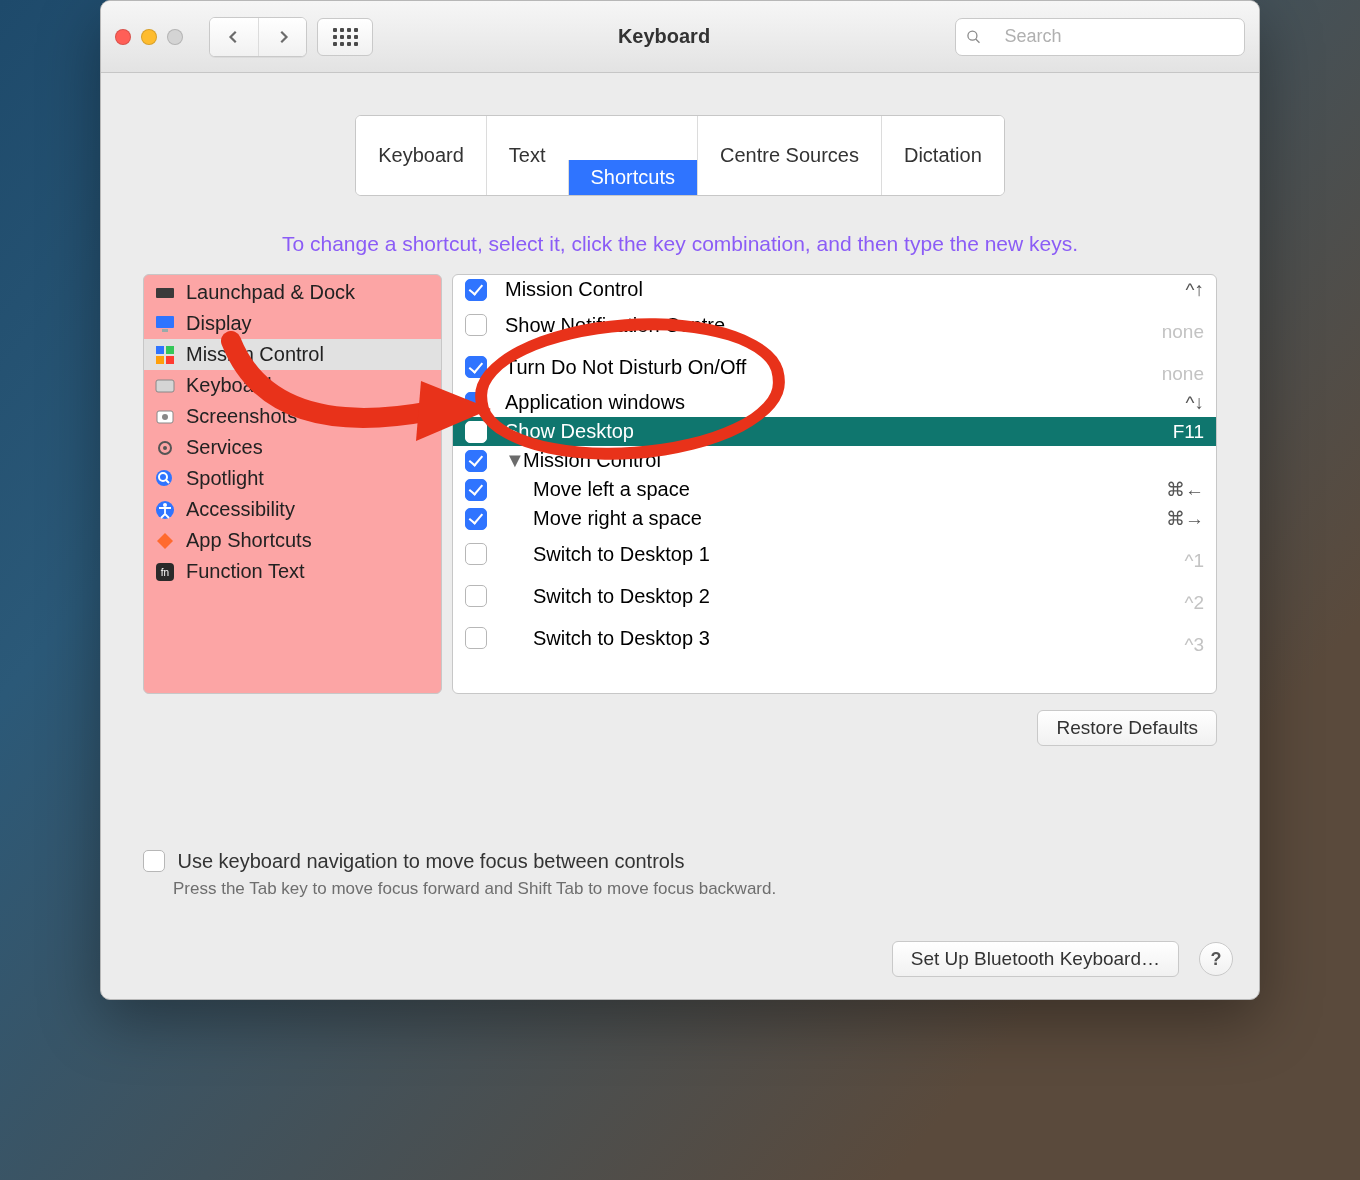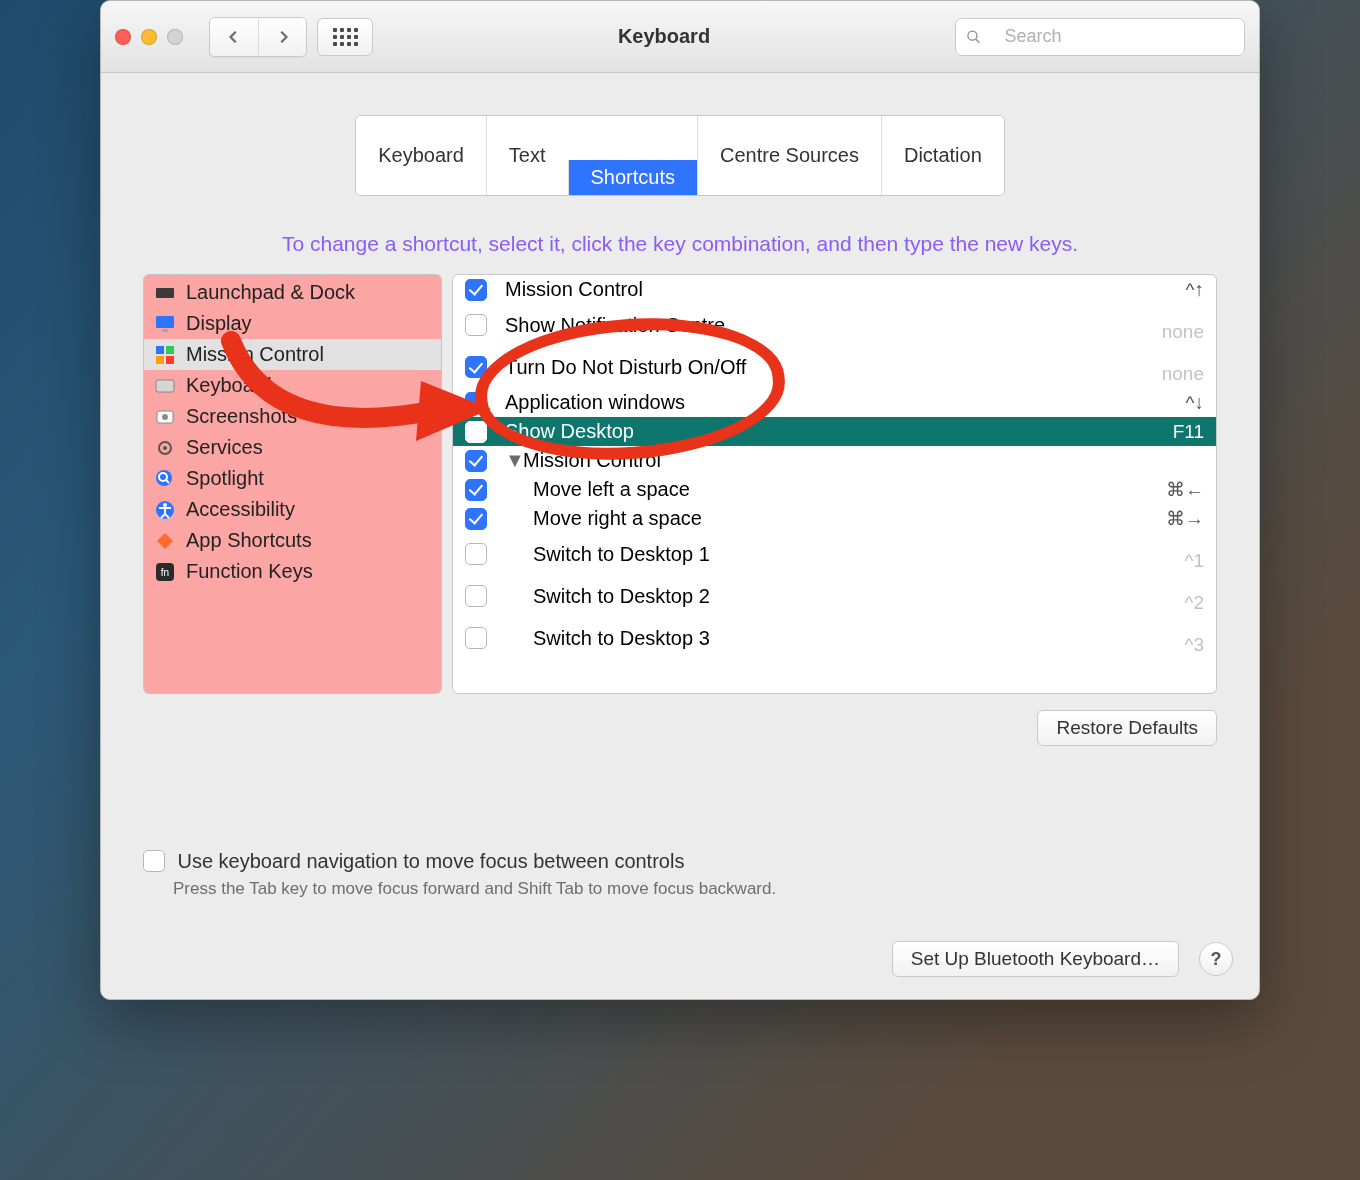--- a/index.html
+++ b/index.html
@@ -232,21 +232,21 @@
             </span>
           <span>App Shortcuts</span>
         </div>
         <div class="cat">
           <span class="ic">
               <svg viewBox="0 0 20 20">
                 <rect x="1" y="1" width="18" height="18" rx="4" fill="#2a2a2a"></rect>
                 <text x="10" y="14" text-anchor="middle" fill="#fff" font-size="10" font-family="Arial">fn</text>
               </svg>
             </span>
-          <span>Function Keys</span>
+          <span>Function Text</span>
         </div>
       </div>
 
       <div class="shortcuts">
         <div class="row">
           <span class="cb checked"></span>
           <span class="label">Mission Control</span>
           <span class="key">^↑</span>
         </div>
         <div class="row">

